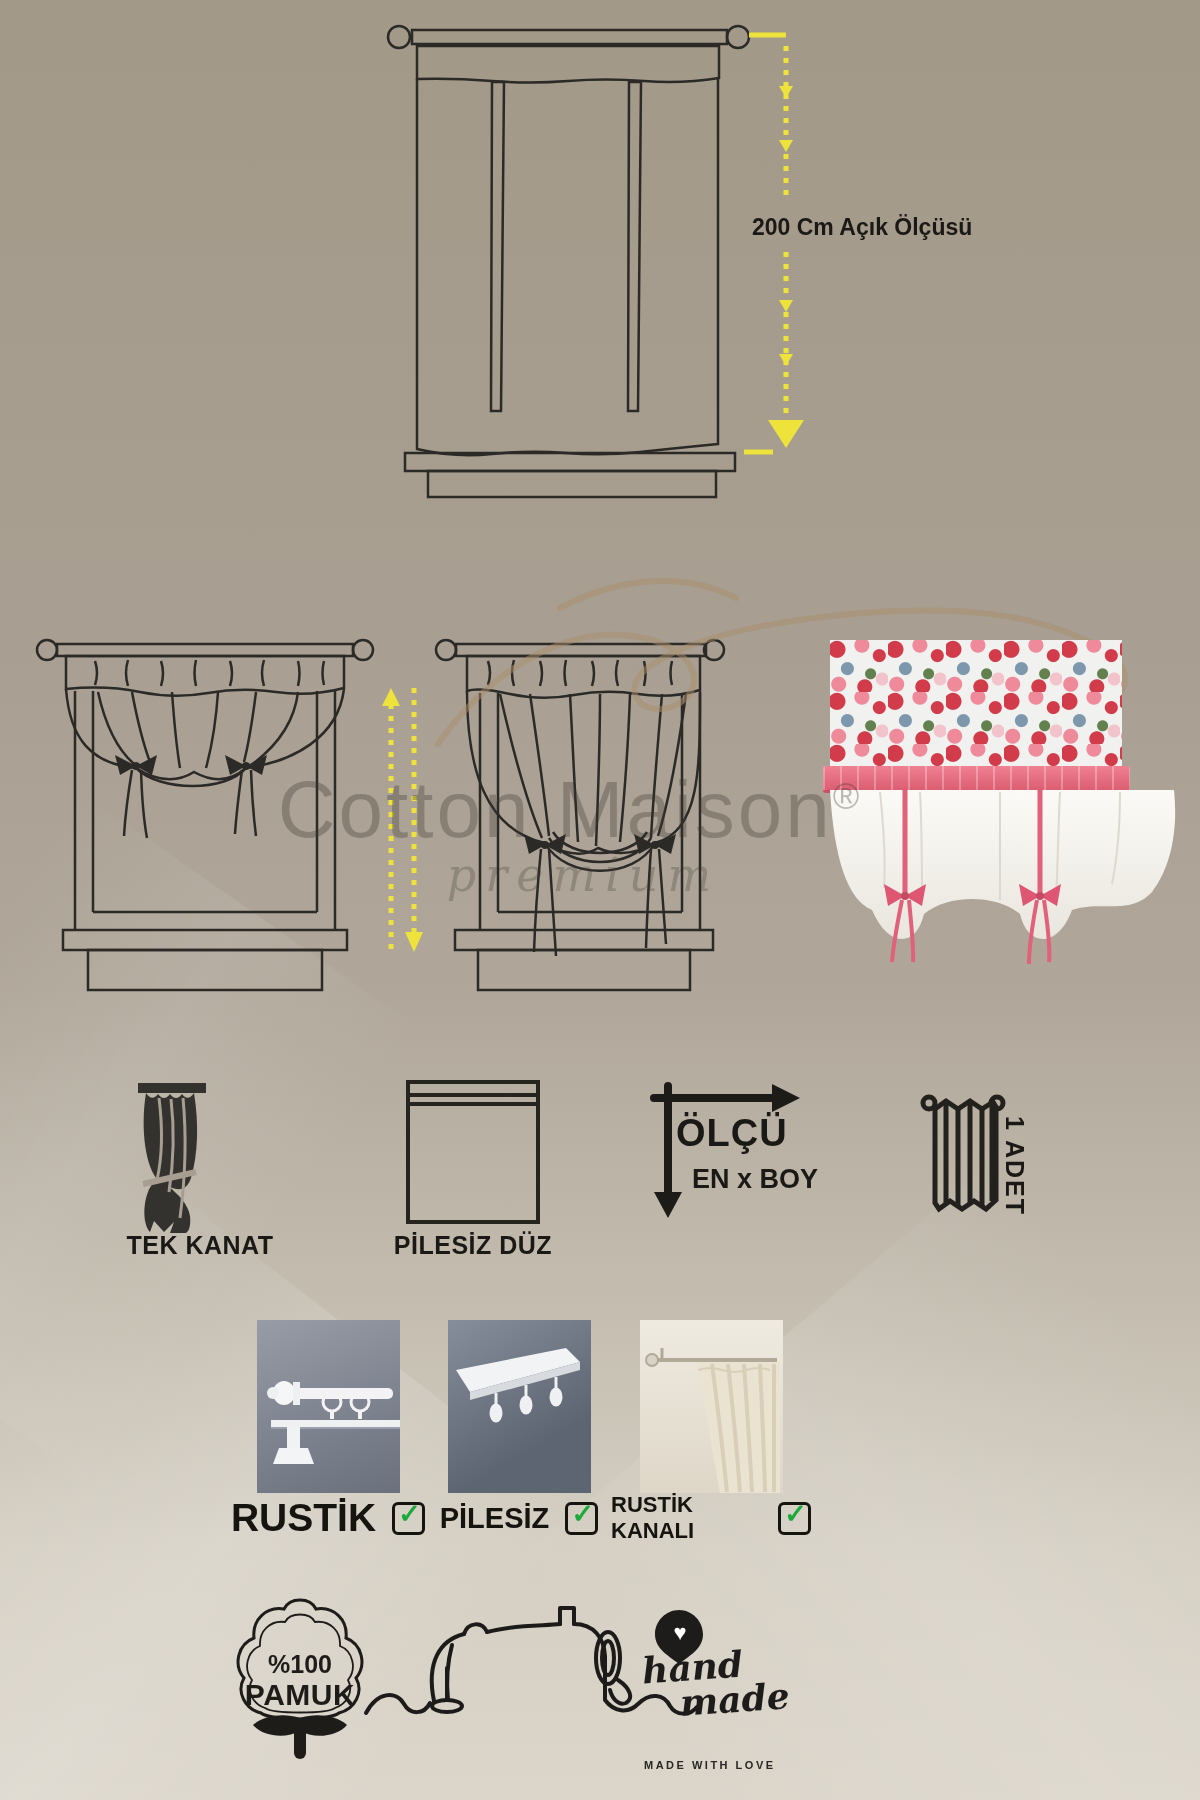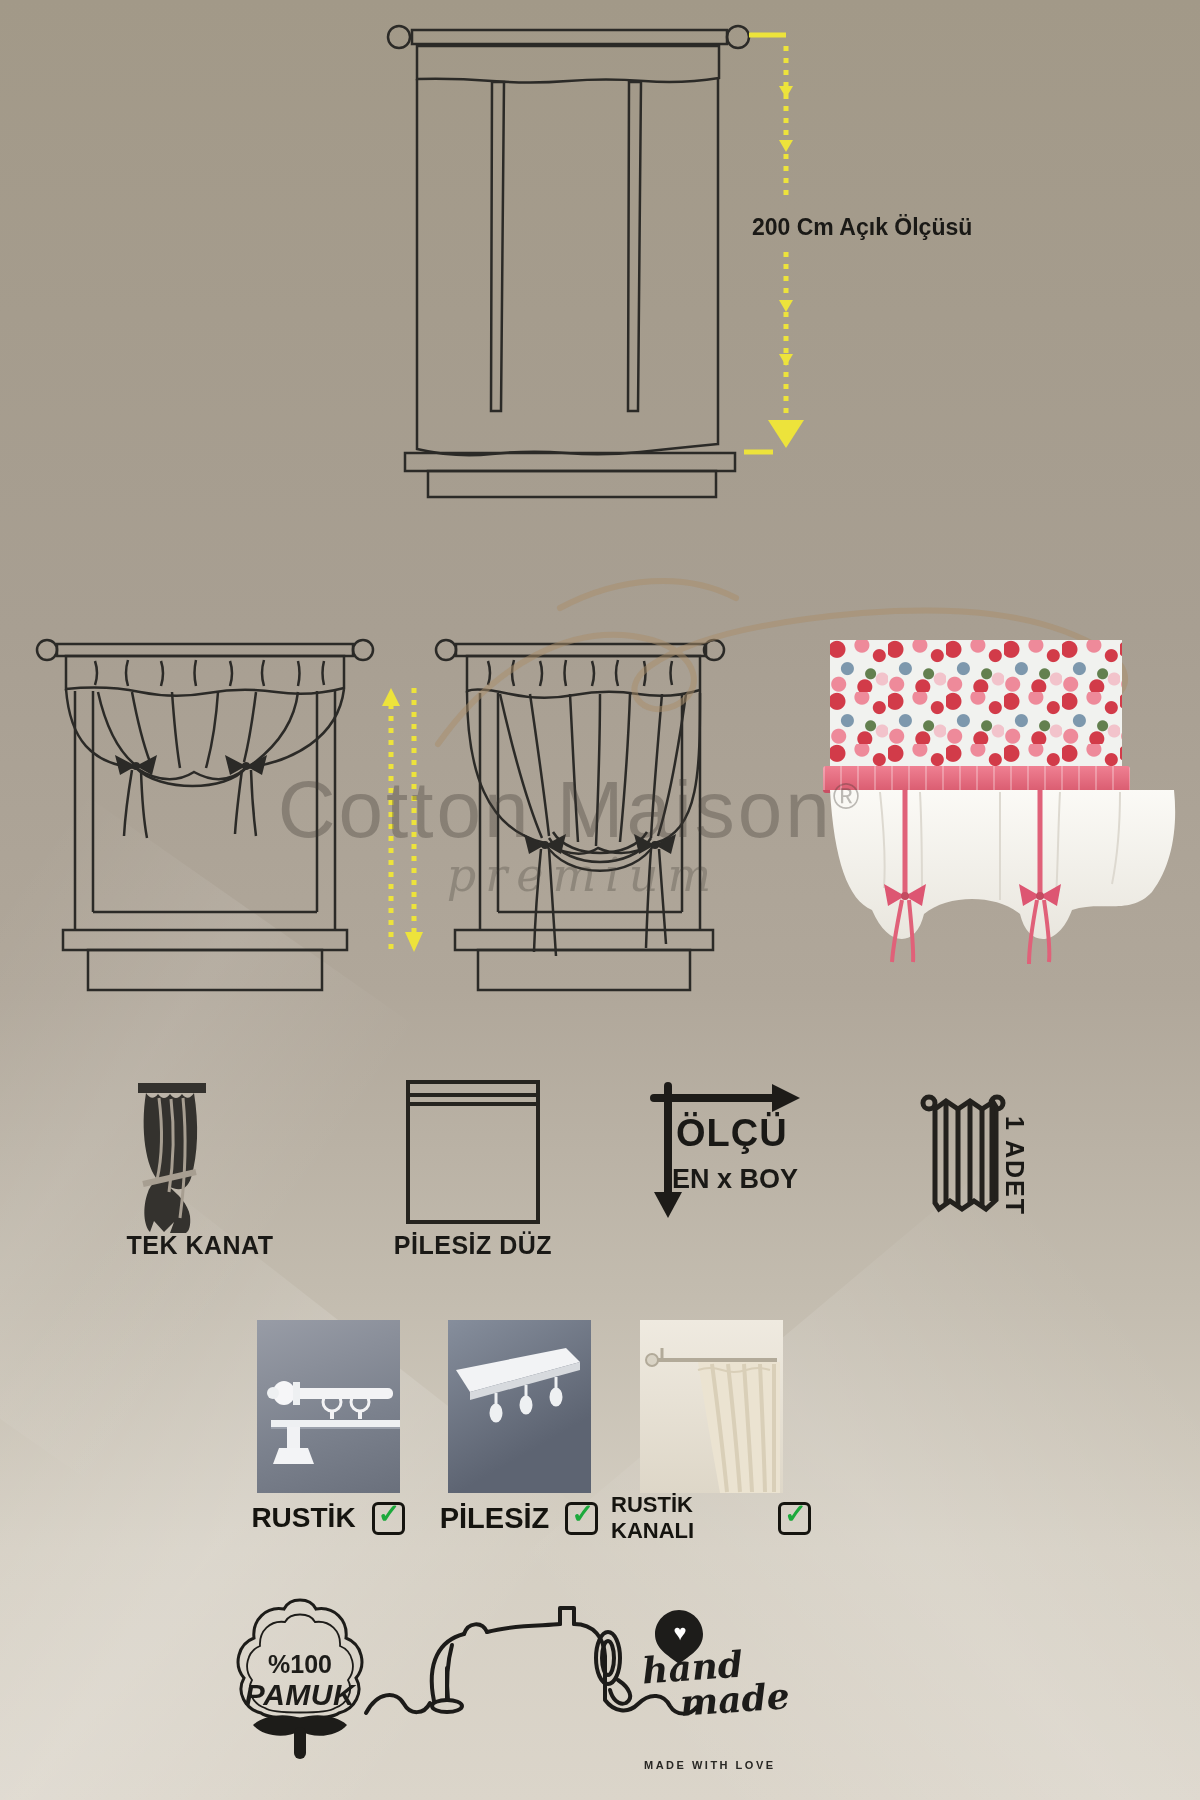--- a/index.html
+++ b/index.html
@@ -11,21 +11,21 @@
   .s1{left:-160px;top:1260px;width:560px;height:820px;background:linear-gradient(90deg,transparent,rgba(255,255,255,.16),transparent);transform:rotate(38deg);}
   .s2{left:740px;top:1250px;width:640px;height:950px;background:linear-gradient(90deg,transparent,rgba(255,255,255,.13),transparent);transform:rotate(-40deg);}
   .s3{left:-120px;top:860px;width:420px;height:560px;background:linear-gradient(90deg,transparent,rgba(255,255,255,.09),transparent);transform:rotate(35deg);}
   svg.art{position:absolute;left:0;top:0;z-index:2;}
   .txt{position:absolute;color:#1a1916;font-weight:bold;white-space:nowrap;z-index:4;}
   .center{text-align:center;}
   .measure-label{left:752px;top:214px;font-size:23px;}
   .headline{left:74px;top:584px;font-size:25px;letter-spacing:0.2px;}
   .feat-label{font-size:25px;letter-spacing:0.5px;}
   .olcu-big{left:676px;top:1112px;font-size:38px;letter-spacing:1px;}
-  .olcu-sub{left:672px;top:1164px;font-size:27px;text-align:right;}
+  .olcu-sub{left:692px;top:1164px;font-size:27px;text-align:right;}
   .adet-label{left:1000px;top:1116px;font-size:25px;writing-mode:vertical-rl;text-orientation:mixed;letter-spacing:2px;}
   .mount-row{position:absolute;display:flex;align-items:center;justify-content:center;gap:16px;z-index:4;height:36px;}
   .mount-label{font-weight:bold;color:#15140f;}
   .chk{width:27px;height:27px;border:3.5px solid #15140f;border-radius:6px;display:flex;align-items:center;justify-content:center;background:transparent;flex:0 0 auto;}
   .tick{color:#1ca93c;font-size:27px;font-weight:bold;line-height:1;transform:translate(1px,-4px);}
   .watermark{left:180px;top:764px;width:780px;font-size:80px;font-weight:normal;letter-spacing:3px;color:rgba(60,56,50,0.33);z-index:6;text-align:center;}
   .watermark sup{font-size:36px;}
   .premium{left:340px;top:848px;width:380px;font-size:46px;font-family:"DejaVu Serif",serif;font-style:italic;font-weight:normal;letter-spacing:9px;color:rgba(60,56,50,0.28);z-index:6;text-align:right;}
   .photo{position:absolute;left:815px;top:632px;width:370px;height:345px;z-index:3;}
   .floral{position:absolute;left:15px;top:8px;width:292px;height:130px;
@@ -42,21 +42,21 @@
     background-size:58px 52px;}
   .ruffle{position:absolute;left:8px;top:134px;width:307px;height:24px;border-radius:3px;
     background:repeating-linear-gradient(90deg,rgba(255,255,255,.28) 0 2px,rgba(0,0,0,0) 2px 17px),linear-gradient(#ef8092,#db5e72);
     border-bottom:3px solid #c94f63;}
   .rodphoto{position:absolute;width:143px;height:173px;z-index:3;}
   .rp1{left:257px;top:1320px;background:linear-gradient(160deg,#989ca6 0%,#7b818d 60%,#6a707c 100%);}
   .rp2{left:448px;top:1320px;background:linear-gradient(150deg,#868e9c 0%,#5d6472 70%);}
   .rp3{left:640px;top:1320px;background:linear-gradient(#efeae0,#ded7c8);}
   .badge-txt{color:#1d1c19;}
   .cotton1{left:250px;top:1650px;width:100px;font-size:25px;}
-  .cotton2{left:240px;top:1678px;width:120px;font-size:30px;letter-spacing:0.5px;font-style:italic;}
+  .cotton2{left:240px;top:1678px;width:120px;font-size:30px;letter-spacing:0.5px;}
   .script{font-family:"DejaVu Serif",serif;font-style:italic;font-weight:bold;color:#1d1c1a;}
   .hand{left:642px;top:1646px;font-size:36px;transform:rotate(-4deg);}
   .made{left:680px;top:1678px;font-size:36px;transform:rotate(-4deg);}
   .mwl{left:644px;top:1718px;font-size:11px;letter-spacing:2.5px;color:#282724;margin-top:41px;}
   .heart{position:absolute;left:667px;top:1620px;width:26px;text-align:center;color:#ffffff;font-size:22px;font-weight:bold;z-index:5;}
 </style>
 </head>
 <body>
 
 <div id="stage">
@@ -267,21 +267,21 @@
 
   <div class="txt measure-label">200 Cm Açık Ölçüsü</div>
 
   <div class="txt feat-label center" style="left:100px;top:1231px;width:200px;">TEK KANAT</div>
   <div class="txt feat-label center" style="left:373px;top:1231px;width:200px;">PİLESİZ DÜZ</div>
   <div class="txt olcu-big">ÖLÇÜ</div>
   <div class="txt olcu-sub">EN x BOY</div>
   <div class="txt adet-label">1 ADET</div>
 
   <div class="mount-row" style="left:228px;top:1500px;width:200px;">
-    <span class="mount-label" style="font-size:28px;">RUSTİK</span>
+    <span class="mount-label" style="font-size:39px;">RUSTİK</span>
     <span class="chk">
         <span class="tick">✓</span>
       </span>
   </div>
   <div class="mount-row" style="left:419px;top:1500px;width:200px;">
     <span class="mount-label" style="font-size:29px;">PİLESİZ</span>
     <span class="chk">
         <span class="tick">✓</span>
       </span>
   </div>

